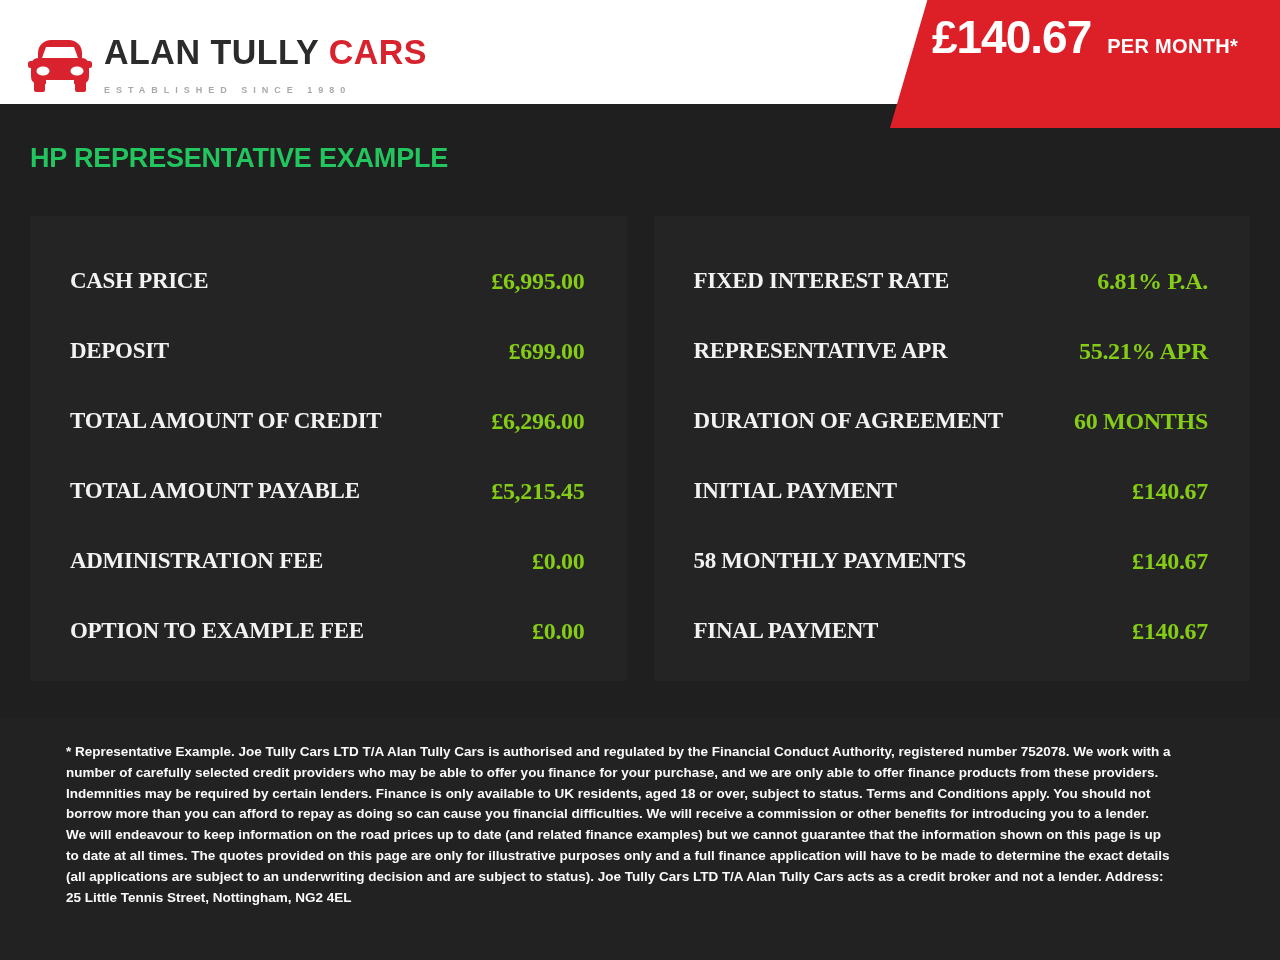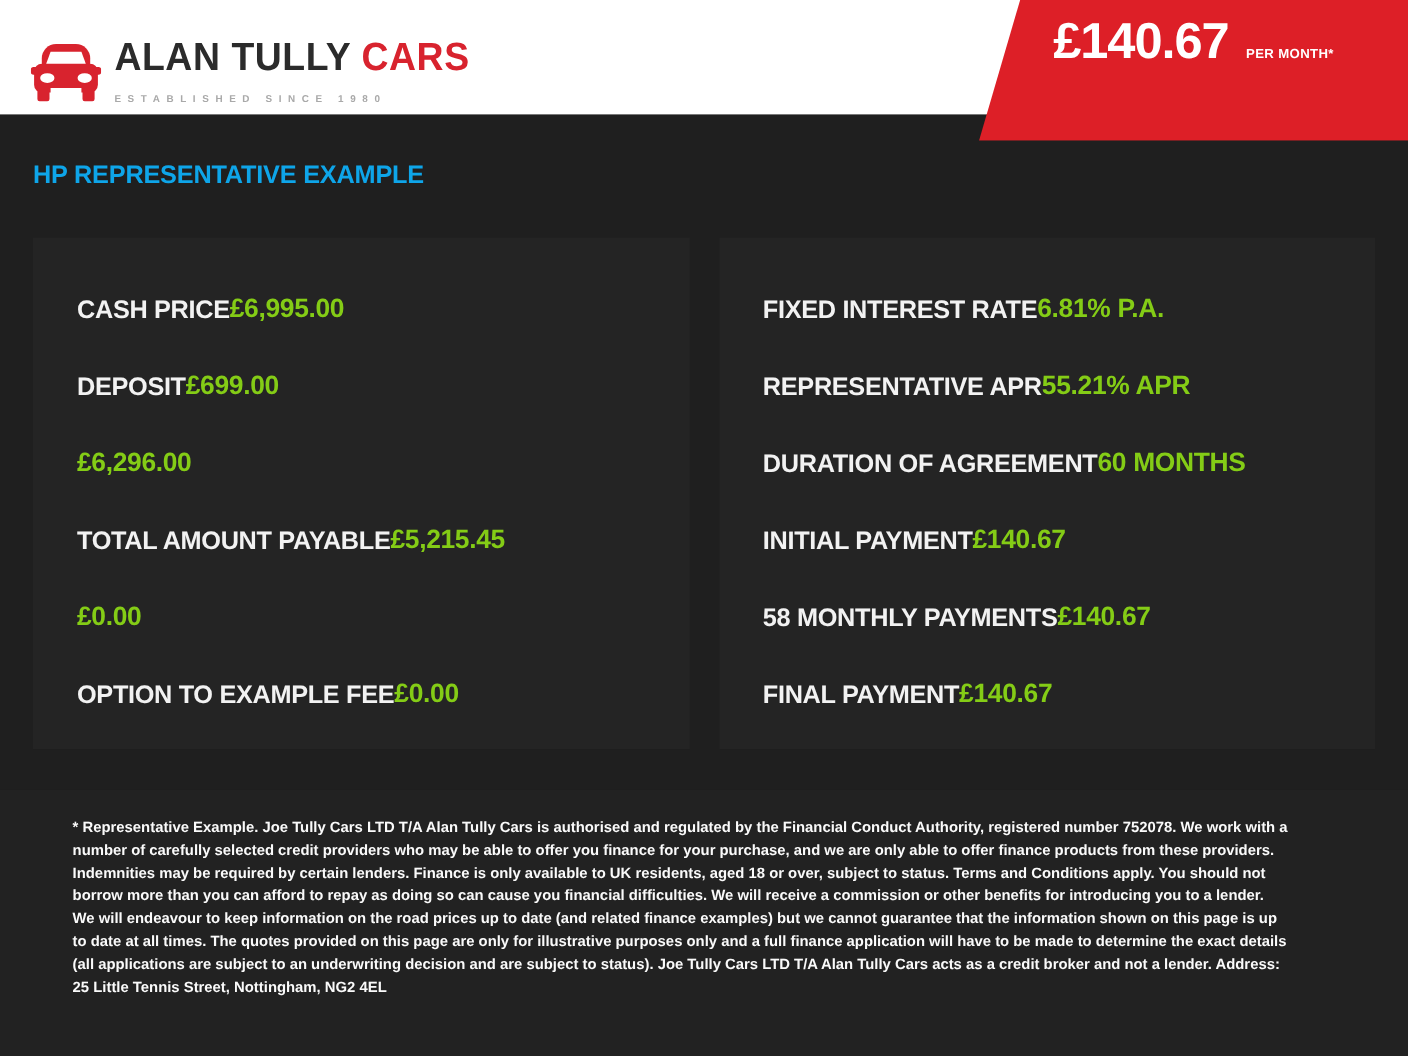--- a/index.html
+++ b/index.html
@@ -59,55 +59,57 @@
   }
   .price-banner-inner { display: flex; align-items: baseline; transform: translateY(10px); }
   .banner-price {
     color: #ffffff;
     font-size: 46px;
     font-weight: bold;
     letter-spacing: -1px;
   }
   .banner-period {
     color: #ffffff;
-    font-size: 12px;
+    font-size: 20px;
     font-weight: bold;
     margin-left: 16px;
     letter-spacing: 0.3px;
   }
 
   
   .main {
     flex: 0 0 auto;
     height: 614px;
     background: #1f1f1f;
     padding: 38px 30px 0 30px;
   }
   .page-title {
-    color: #0ea5e9;
-    font-size: 23px;
+    color: #22c55e;
+    font-size: 27px;
     font-weight: bold;
     letter-spacing: -0.2px;
     line-height: 32px;
   }
   .panels {
     display: flex;
     gap: 27px;
     margin-top: 42px;
   }
   .panel {
     flex: 1 1 0;
     background: #242424;
     height: 465px;
     padding: 30px 42px 15px 40px;
   }
   .finance-row {
     height: 70px;
     display: flex;
+    justify-content: space-between;
     align-items: center;
+    font-family: Liberation Serif, serif;
   }
   .finance-label {
     color: #f2f2f2;
     font-size: 23px;
     font-weight: bold;
     letter-spacing: -0.3px;
     white-space: nowrap;
   }
   .finance-value {
     color: #84cc16;
@@ -176,27 +178,29 @@
     <section class="panel">
       <div class="finance-row">
         <span class="finance-label">CASH PRICE</span>
         <span class="finance-value">£6,995.00</span>
       </div>
       <div class="finance-row">
         <span class="finance-label">DEPOSIT</span>
         <span class="finance-value">£699.00</span>
       </div>
       <div class="finance-row">
+        <span class="finance-label">TOTAL AMOUNT OF CREDIT</span>
         <span class="finance-value">£6,296.00</span>
       </div>
       <div class="finance-row">
         <span class="finance-label">TOTAL AMOUNT PAYABLE</span>
         <span class="finance-value">£5,215.45</span>
       </div>
       <div class="finance-row">
+        <span class="finance-label">ADMINISTRATION FEE</span>
         <span class="finance-value">£0.00</span>
       </div>
       <div class="finance-row">
         <span class="finance-label">OPTION TO EXAMPLE FEE</span>
         <span class="finance-value">£0.00</span>
       </div>
     </section>
 
     <section class="panel">
       <div class="finance-row">

